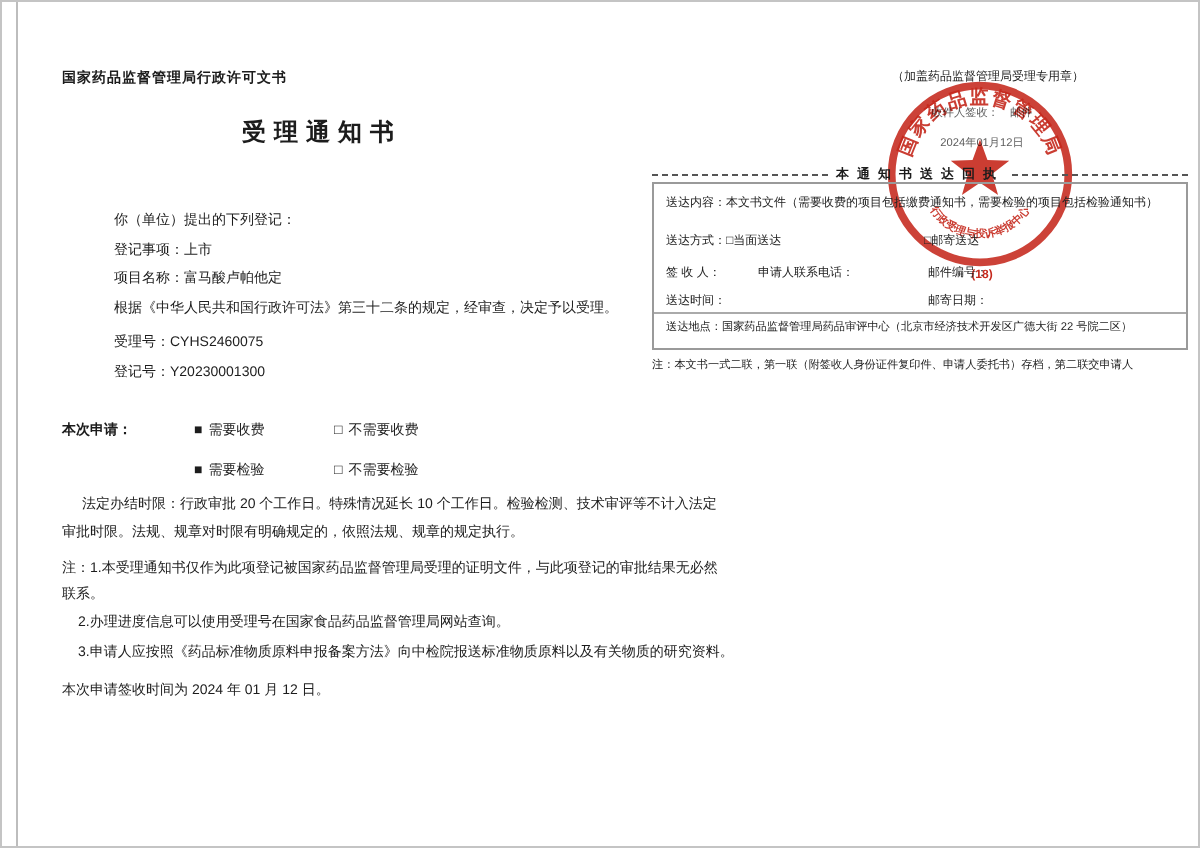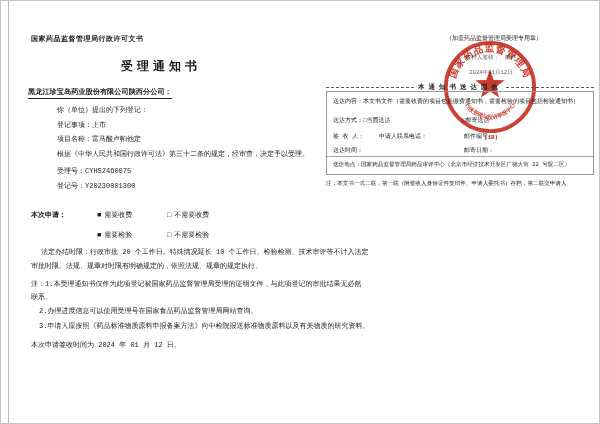--- a/index.html
+++ b/index.html
@@ -1,19 +1,19 @@
 <!DOCTYPE html>
 <html><head>
 <meta charset="utf-8">
 <style>
   html,body{margin:0;padding:0;background:#e9e9e9;}
   .sheet{
     position:relative;width:600px;height:424px;background:#ffffff;
     border:1px solid #c4c4c4;box-sizing:border-box;overflow:hidden;
-    font-family:Liberation Mono, monospace;color:#1c1c1c;
+    font-family:Liberation Sans, sans-serif;color:#1c1c1c;
   }
   .page-edge{position:absolute;left:7px;top:0;bottom:0;width:1px;background:#bdbdbd;}
   .t{position:absolute;white-space:nowrap;}
   .fs7{font-size:7px;line-height:9px;}
   .fs6{font-size:6px;line-height:8px;}
   .fs55{font-size:5.6px;line-height:7px;}
   .bold{font-weight:bold;}
   .doc-header{left:30px;top:33px;font-size:7px;font-weight:bold;letter-spacing:.5px;}
   .doc-title{left:0;top:57px;width:320px;text-align:center;font-size:12px;font-weight:bold;letter-spacing:4px;}
   .recipient{left:27px;top:86px;font-size:7.2px;font-weight:bold;border-bottom:1px solid #222;padding-bottom:1px;}
@@ -29,21 +29,20 @@
   .place-divider{position:absolute;left:0;right:0;top:64px;border-top:1px solid #aaa;}
 </style>
 </head>
 <body>
 
 <div class="sheet">
   <div class="page-edge"></div>
 
   <div class="t doc-header">国家药品监督管理局行政许可文书</div>
   <div class="t doc-title">受理通知书</div>
-  <div class="t recipient">黑龙江珍宝岛药业股份有限公司陕西分公司：</div>
 
   <div class="t fs7" style="left:56px;top:105px;">你（单位）提出的下列登记：</div>
 
   <div class="t fs7" style="left:56px;top:120px;">
     <span>登记事项：</span><span>上市</span>
   </div>
   <div class="t fs7" style="left:56px;top:134px;">
     <span>项目名称：</span><span>富马酸卢帕他定</span>
   </div>
   <div class="t fs7" style="left:56px;top:149px;">根据《中华人民共和国行政许可法》第三十二条的规定，经审查，决定予以受理。</div>

